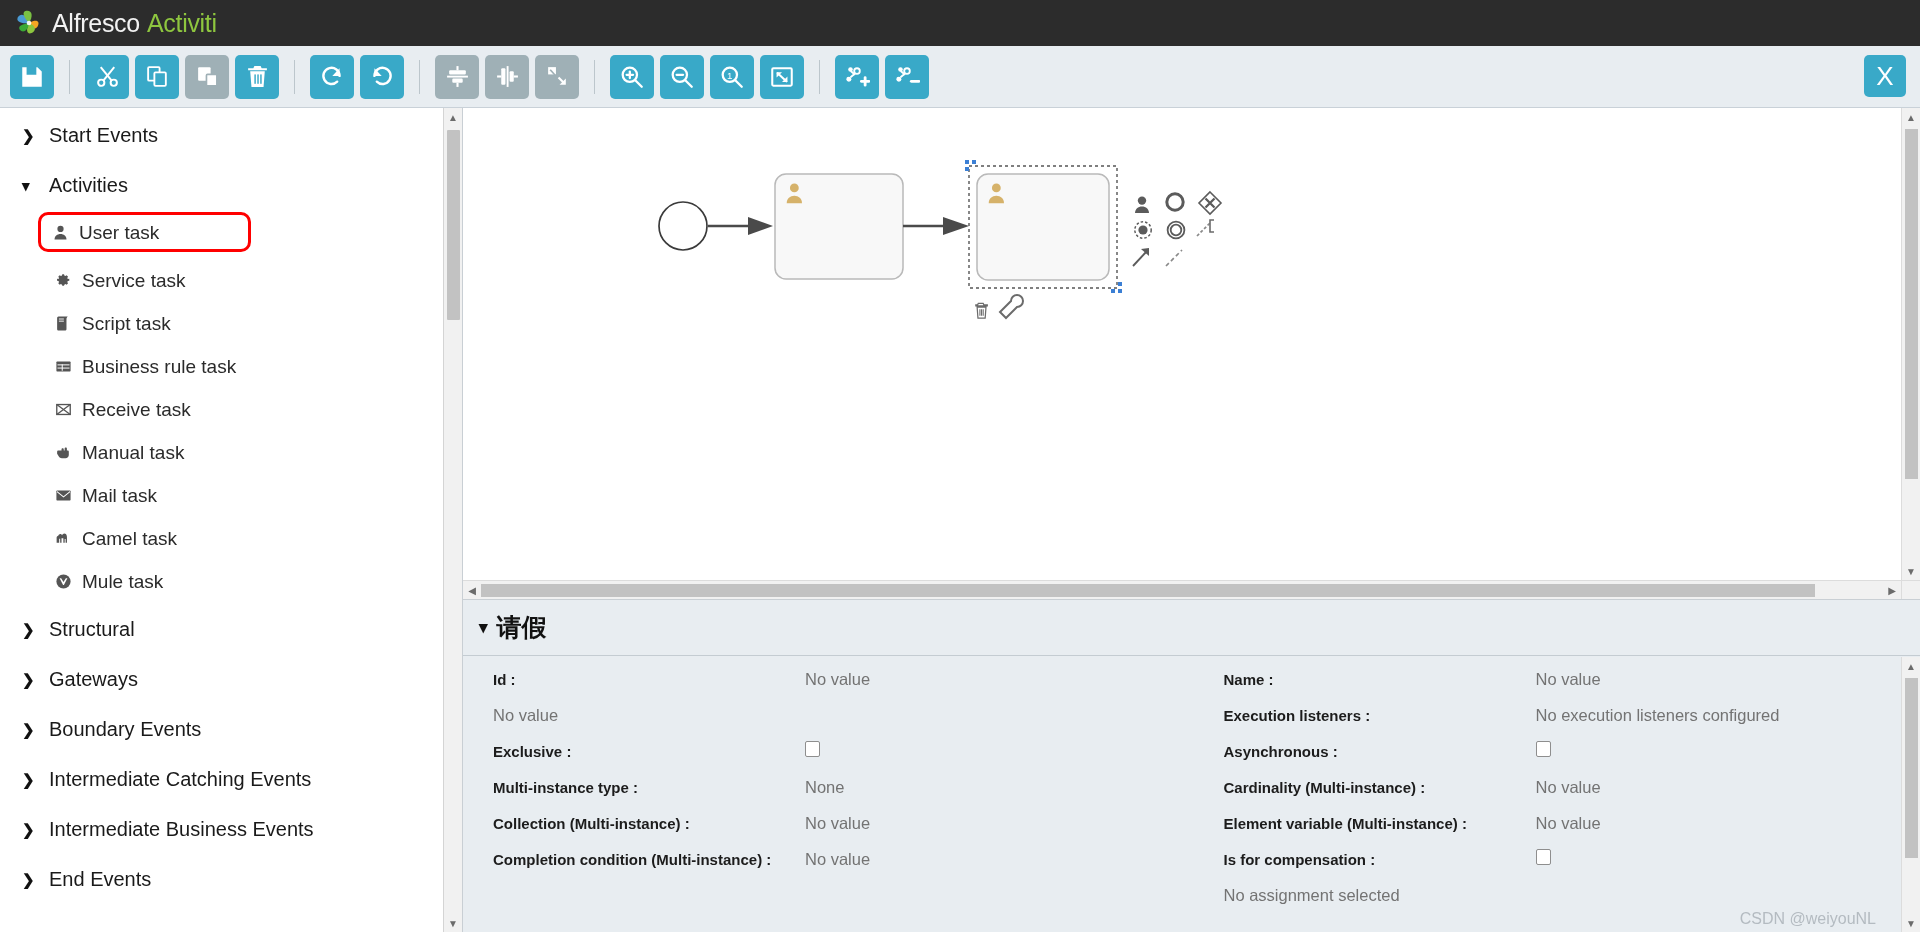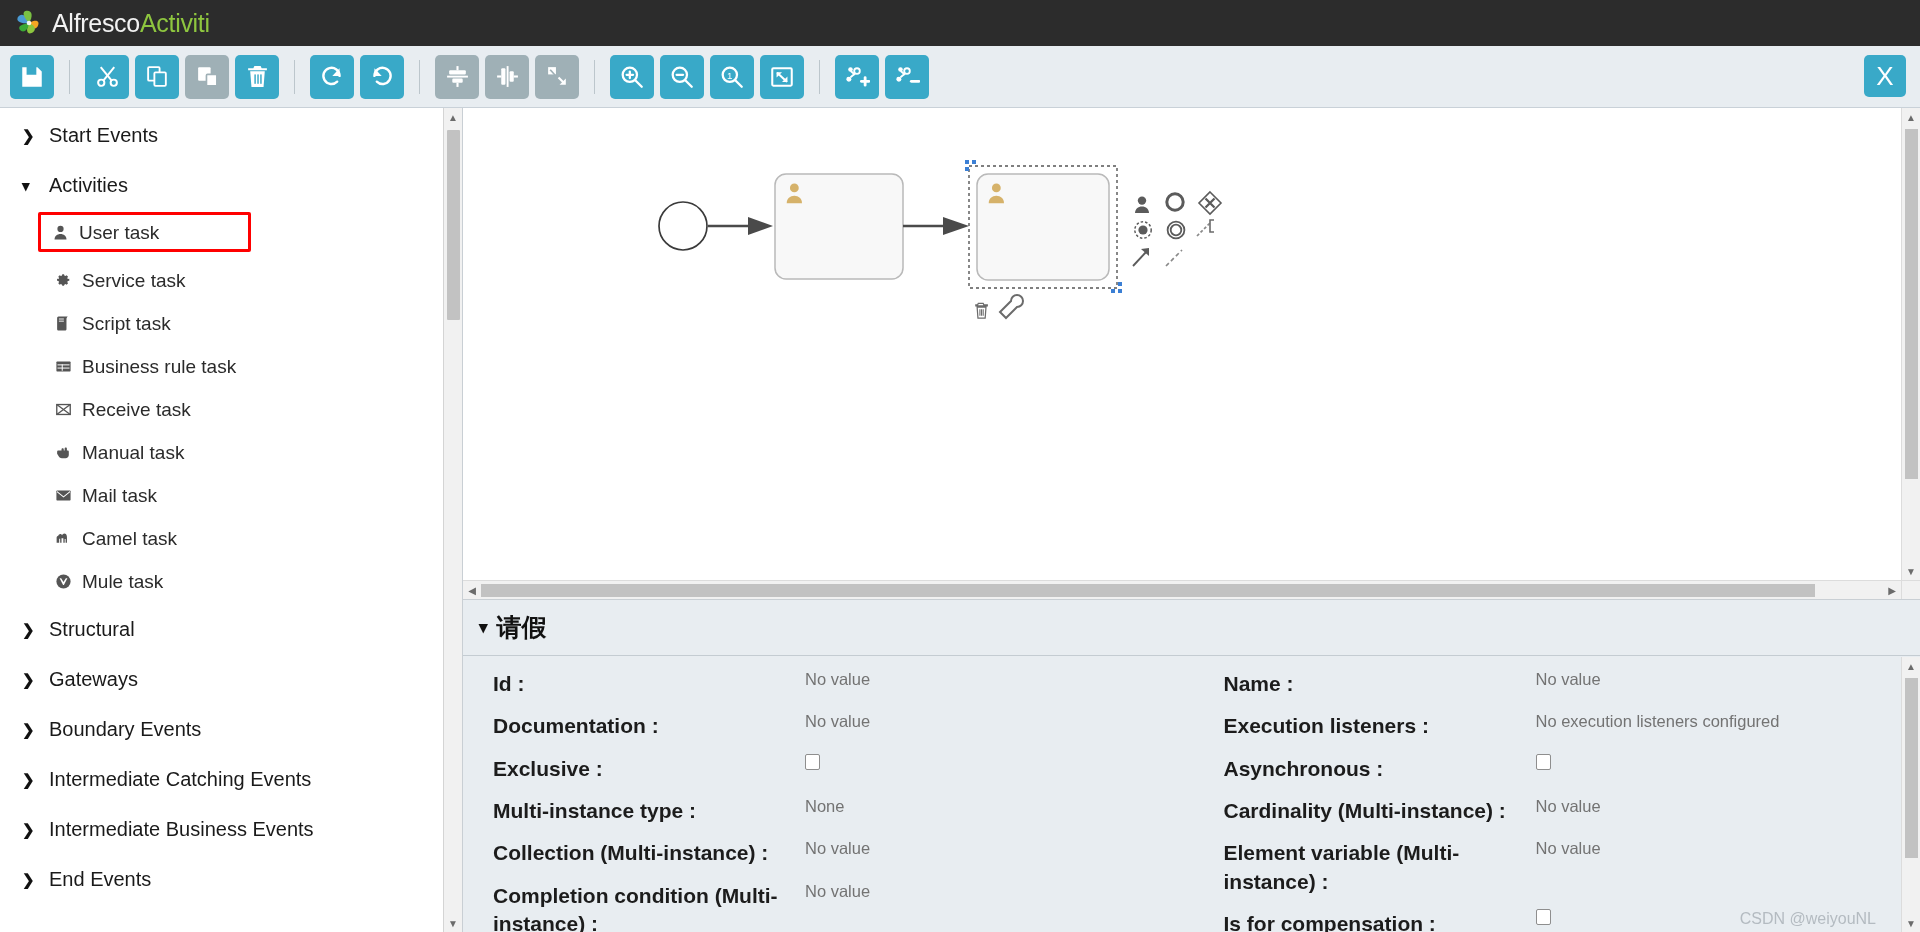--- a/index.html
+++ b/index.html
@@ -19,20 +19,21 @@
     align-items: center;
     padding-left: 14px;
     position: relative;
   }
   .logo-mark { width: 30px; height: 30px; margin-right: 8px; flex: none; }
   .brand-text {
     font-size: 25px;
     letter-spacing: -0.3px;
     display: flex;
     align-items: baseline;
+    gap: 7px;
   }
   .brand-alfresco { color: #f2f2f2; }
   .brand-activiti { color: #8ec63f; }
 
   
   .toolbar {
     height: 62px;
     background: #e8edf1;
     border-bottom: 1px solid #c9d1d8;
     display: flex;
@@ -114,21 +115,21 @@
     height: 30px;
     margin-bottom: 13px;
     padding: 2px 6px 2px 8px;
     cursor: pointer;
     user-select: none;
     border: 2px solid transparent;
     width: 213px;
   }
   .pitem.highlight {
     border: 3px solid #ff0000;
-    border-radius: 2px;
+    border-radius: 10px;
     height: 40px;
     margin-left: -4px;
   }
   .pitem .pico {
     width: 22px;
     margin-right: 8px;
     display: flex;
     align-items: center;
     justify-content: center;
     color: #555;
@@ -247,21 +248,21 @@
   .props-col { width: 50%; padding-left: 30px; }
   .props-col.right { padding-left: 32px; }
   .prow {
     display: flex;
     align-items: flex-start;
     margin-bottom: 12px;
     min-height: 24px;
   }
   .plabel2 {
     width: 312px;
-    font-size: 21px;
+    font-size: 15px;
     font-weight: bold;
     color: #1c1c1c;
     line-height: 1.35;
     flex: none;
     padding-top: 2px;
   }
   .pvalue {
     font-size: 16.5px;
     color: #737373;
     line-height: 1.35;
@@ -718,21 +719,20 @@
       </div>
 
       <div class="props-grid">
 
         <div class="props-col">
           <div class="prow">
             <div class="plabel2">Id :</div>
             <div class="pvalue">No value</div>
           </div>
           <div class="prow">
-            <div class="plabel2">Documentation :</div>
             <div class="pvalue">No value</div>
           </div>
           <div class="prow">
             <div class="plabel2">Exclusive :</div>
             <div class="pvalue"><span class="cbox"></span></div>
           </div>
           <div class="prow">
             <div class="plabel2">Multi-instance type :</div>
             <div class="pvalue">None</div>
           </div>

